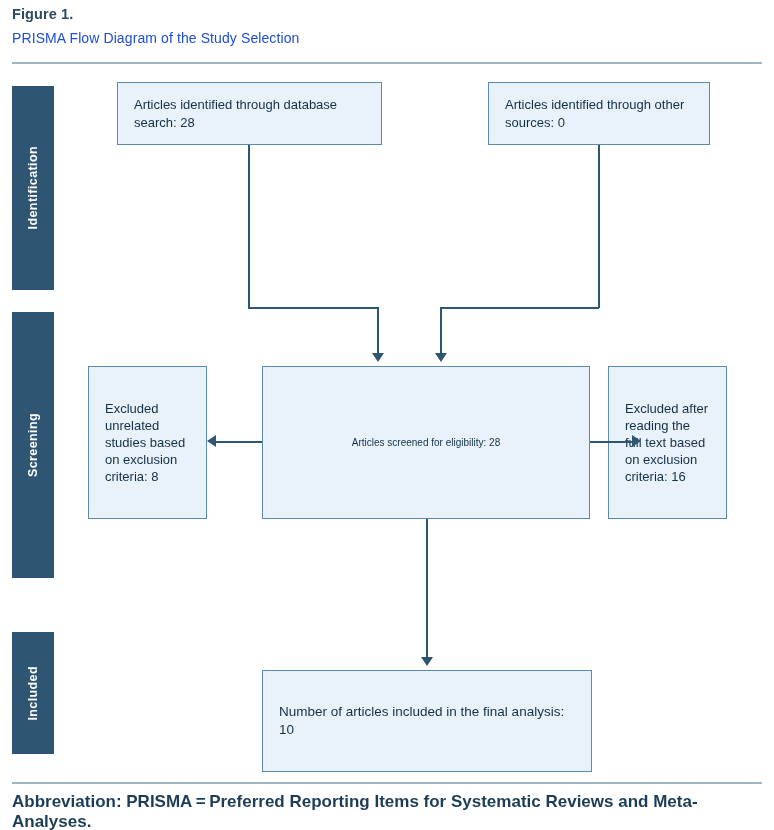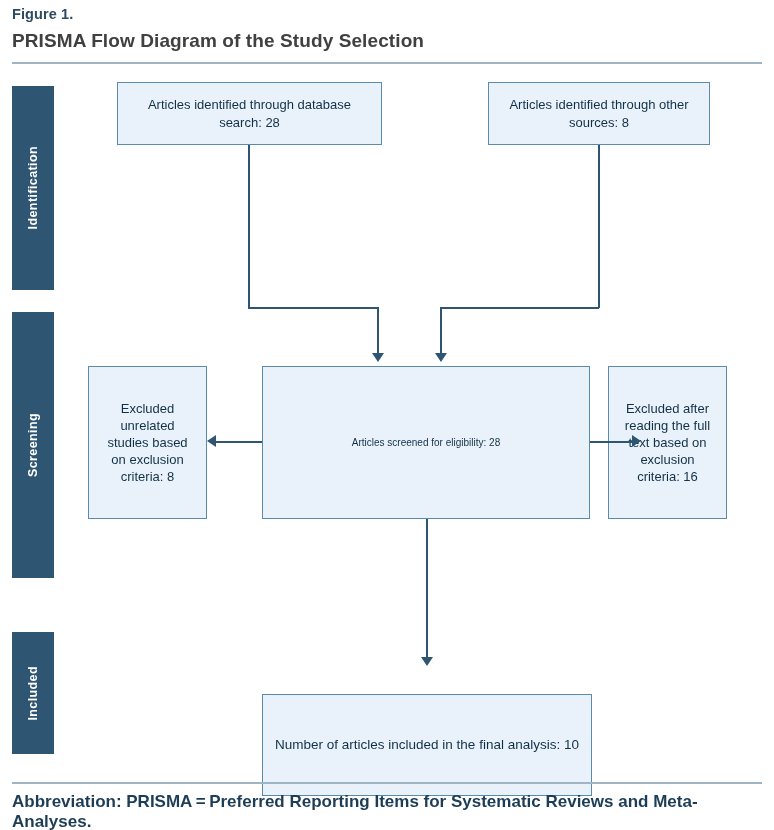--- a/index.html
+++ b/index.html
@@ -28,23 +28,23 @@
     top: 6px;
     font-size: 14.5px;
     font-weight: bold;
     color: #2e4a60;
     letter-spacing: 0.1px;
   }
   .fig-title {
     position: absolute;
     left: 12px;
     top: 30px;
-    font-size: 19px;
-    font-weight: bold;
-    color: #404040;
+    font-size: 14px;
+    font-weight: normal;
+    color: #1d4ed8;
     letter-spacing: 0.1px;
   }
   .rule-top {
     position: absolute;
     left: 12px;
     top: 62px;
     width: 750px;
     height: 2px;
     background: #9fb4c4;
   }
@@ -88,32 +88,31 @@
 
   
   .box {
     position: absolute;
     background: #e9f2fa;
     border: 1px solid #5a8aad;
     box-sizing: border-box;
     display: flex;
     align-items: center;
     justify-content: center;
-    text-align: center;
     color: #123047;
     font-size: 13px;
     line-height: 1.32;
-    padding: 6px 10px;
+    padding: 6px 16px;
   }
   #box-db-search   { left: 117px; top: 82px;  width: 265px; height: 63px; }
   #box-other-src   { left: 488px; top: 82px;  width: 222px; height: 63px; }
   #box-screened    { left: 262px; top: 366px; width: 328px; height: 153px; font-size: 10px; }
   #box-excl-left   { left: 88px;  top: 366px; width: 119px; height: 153px; }
   #box-excl-right  { left: 608px; top: 366px; width: 119px; height: 153px; }
-  #box-included    { left: 262px; top: 670px; width: 330px; height: 102px; font-size: 13.5px; margin-top: 24px; }
+  #box-included    { left: 262px; top: 670px; width: 330px; height: 102px; font-size: 13.5px; }
 
   
   .ln {
     position: absolute;
     background: #2e5572;
   }
   .ln-v { width: 1.6px; }
   .ln-h { height: 1.6px; }
   .arrowhead {
     position: absolute;
@@ -149,21 +148,21 @@
     <span>Identification</span>
   </div>
   <div class="stage-bar" id="stage-screening">
     <span>Screening</span>
   </div>
   <div class="stage-bar" id="stage-included">
     <span>Included</span>
   </div>
 
   <div class="box" id="box-db-search">Articles identified through database search: 28</div>
-  <div class="box" id="box-other-src">Articles identified through other sources: 8</div>
+  <div class="box" id="box-other-src">Articles identified through other sources: 0</div>
   <div class="box" id="box-screened">Articles screened for eligibility: 28</div>
   <div class="box" id="box-excl-left">Excluded unrelated studies based on exclusion criteria: 8</div>
   <div class="box" id="box-excl-right">Excluded after reading the full text based on exclusion criteria: 16</div>
   <div class="box" id="box-included">Number of articles included in the final analysis: 10</div>
 
   <div class="ln ln-v" style="left:248px; top:145px; height:163px;"></div>
   <div class="ln ln-h" style="left:248px; top:307px; width:130px;"></div>
   <div class="ln ln-v" style="left:377px; top:307px; height:48px;"></div>
   <div class="arrowhead ah-down" style="left:372px; top:353px;"></div>
 

